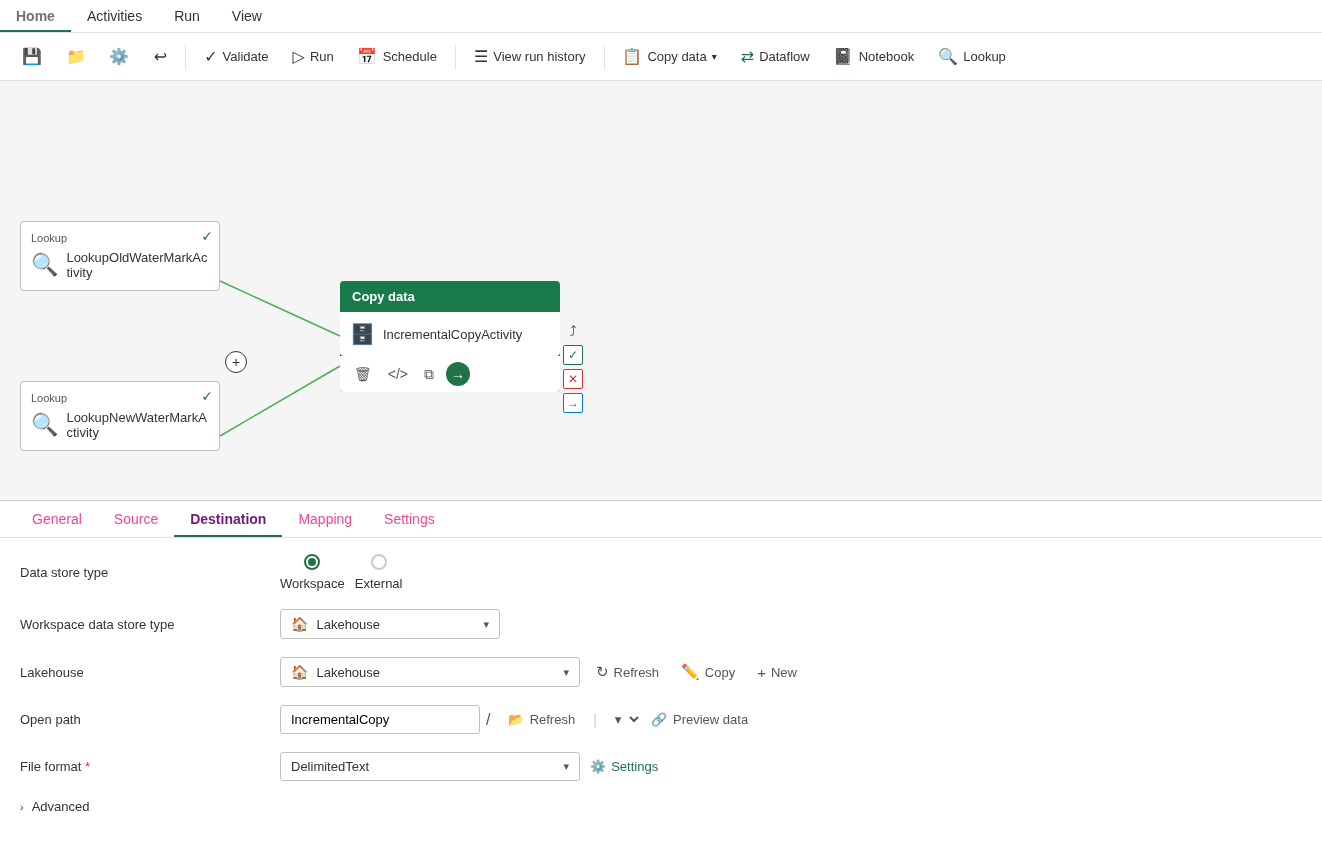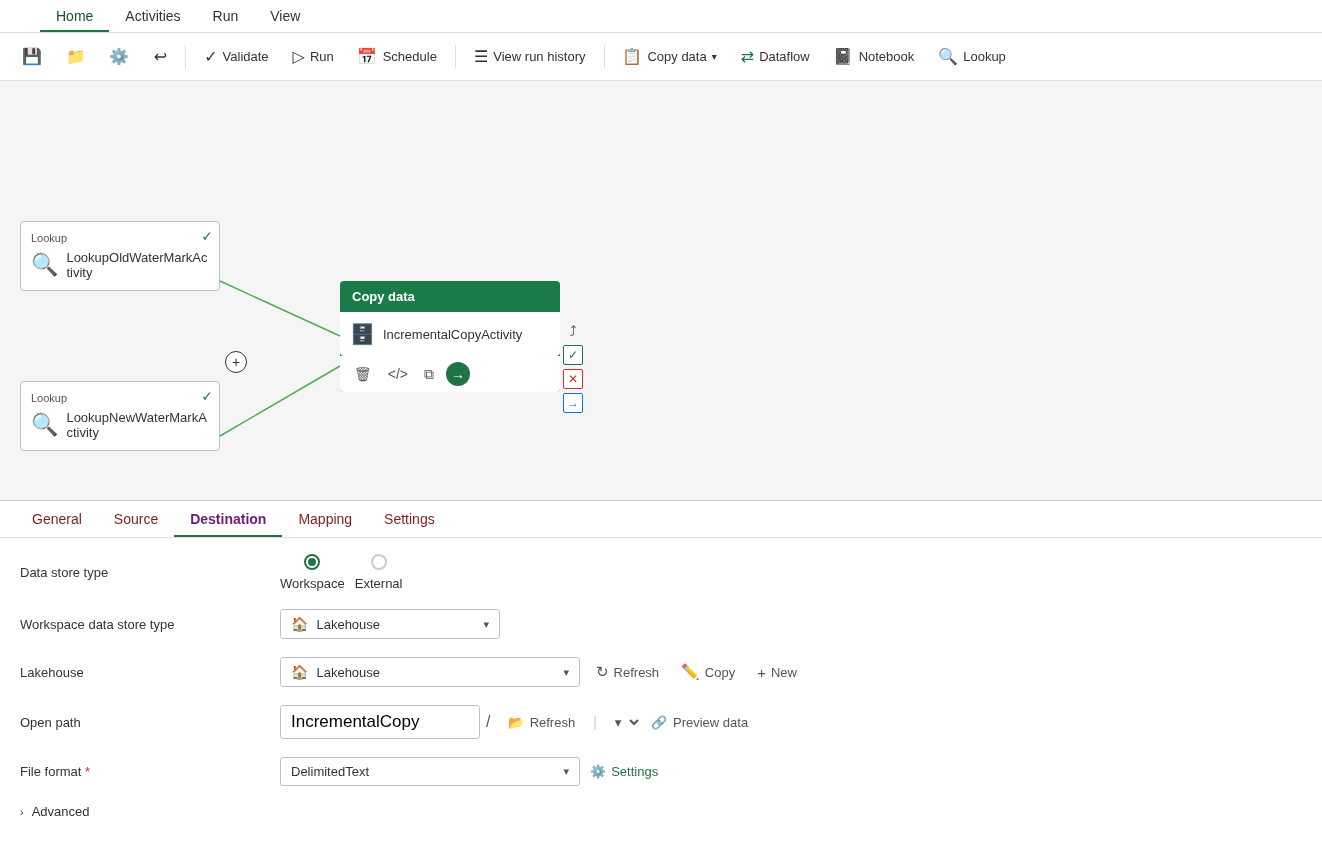--- a/index.html
+++ b/index.html
@@ -1,21 +1,21 @@
 <!DOCTYPE html>
 <html><head>
   <meta charset="utf-8">
   <style>
     * { box-sizing: border-box; margin: 0; padding: 0; }
     body { font-family: 'Segoe UI', Arial, sans-serif; font-size: 14px; background: #fff; color: #333; height: 846px; overflow: hidden; }
 
     
     .top-nav { display: flex; align-items: center; border-bottom: 1px solid #e0e0e0; padding: 0; background: #fff; }
     .nav-item { padding: 8px 16px; cursor: pointer; font-size: 14px; color: #333; position: relative; }
-    .nav-item.active { color: #14532d; font-weight: 400; margin-left: 40px; }
+    .nav-item.active { color: #737373; font-weight: 700; }
     .nav-item.active::after { content: ''; position: absolute; bottom: 0; left: 0; right: 0; height: 2px; background: #217346; }
 
     
     .toolbar { display: flex; align-items: center; padding: 8px 12px; border-bottom: 1px solid #e0e0e0; gap: 4px; background: #fff; }
     .toolbar-btn { display: flex; align-items: center; gap: 5px; padding: 6px 10px; border: none; background: transparent; cursor: pointer; font-size: 13px; color: #333; border-radius: 3px; }
     .toolbar-divider { width: 1px; height: 24px; background: #e0e0e0; margin: 0 4px; }
     .toolbar-icon { font-size: 16px; }
 
     
     .canvas { background: #f5f5f5; height: 420px; position: relative; border-bottom: 1px solid #ccc; overflow: hidden; }
@@ -40,21 +40,21 @@
 
     .side-arrows { position: absolute; display: flex; flex-direction: column; gap: 4px; }
     .side-arrow { width: 20px; height: 20px; display: flex; align-items: center; justify-content: center; font-size: 12px; }
     .side-arrow.green { color: #217346; border: 1px solid #217346; border-radius: 2px; background: #fff; }
     .side-arrow.red { color: #d32f2f; border: 1px solid #d32f2f; border-radius: 2px; background: #fff; }
     .side-arrow.blue { color: #0078d4; border: 1px solid #0078d4; border-radius: 2px; background: #fff; }
 
     
     .bottom-panel { background: #fff; }
     .panel-tabs { display: flex; border-bottom: 1px solid #e0e0e0; padding: 0 16px; }
-    .panel-tab { padding: 10px 16px; cursor: pointer; font-size: 14px; color: #7f1d1d; position: relative; }
+    .panel-tab { padding: 10px 16px; cursor: pointer; font-size: 14px; color: #ec4899; position: relative; }
     .panel-tab.active { color: #701a75; font-weight: 700; }
     .panel-tab.active::after { content: ''; position: absolute; bottom: 0; left: 0; right: 0; height: 2px; background: #217346; }
 
     
     .form-area { padding: 16px 20px; overflow-y: auto; height: calc(846px - 420px - 44px - 44px); }
     .form-row { display: flex; align-items: center; margin-bottom: 18px; }
     .form-label { width: 260px; font-size: 13px; color: #333; flex-shrink: 0; }
     .form-label .required { color: #d32f2f; }
     .form-controls { display: flex; align-items: center; gap: 10px; flex-wrap: wrap; }
     .radio-item { display: flex; align-items: center; gap: 6px; cursor: pointer; font-size: 13px; flex-direction: column; }
@@ -65,21 +65,21 @@
     .select-box { display: flex; align-items: center; border: 1px solid #c0c0c0; border-radius: 3px; padding: 6px 10px; min-width: 220px; background: #fff; cursor: pointer; font-size: 13px; gap: 8px; }
     .select-box .select-icon { color: #555; font-size: 14px; }
     .select-box .select-text { flex: 1; }
     .select-box .select-arrow { color: #555; font-size: 11px; }
     .select-wide { min-width: 300px; }
 
     .action-link { display: flex; align-items: center; gap: 5px; color: #555; font-size: 13px; cursor: pointer; padding: 4px 6px; border-radius: 3px; }
     .action-link .link-icon { font-size: 15px; }
 
     .file-path-group { display: flex; align-items: center; gap: 6px; }
-    .file-path-input { border: 1px solid #c0c0c0; border-radius: 3px; padding: 6px 10px; font-size: 17px; width: 200px; }
+    .file-path-input { border: 1px solid #c0c0c0; border-radius: 3px; padding: 6px 10px; font-size: 13px; width: 200px; }
     .file-path-separator { font-size: 16px; color: #555; }
     .file-path-expr { border: 1px solid #217346; border-radius: 3px; padding: 6px 10px; font-size: 13px; width: 300px; background: #fff; }
 
     .browse-btn { display: flex; align-items: center; gap: 5px; color: #555; font-size: 13px; cursor: pointer; padding: 4px 8px; }
     .browse-dropdown { border: none; background: transparent; cursor: pointer; padding: 4px; color: #555; }
     .preview-link { display: flex; align-items: center; gap: 5px; color: #555; font-size: 13px; cursor: pointer; }
 
     .advanced-toggle { display: flex; align-items: center; gap: 8px; cursor: pointer; font-size: 13px; color: #333; }
     .chevron-icon { font-size: 11px; }
 

